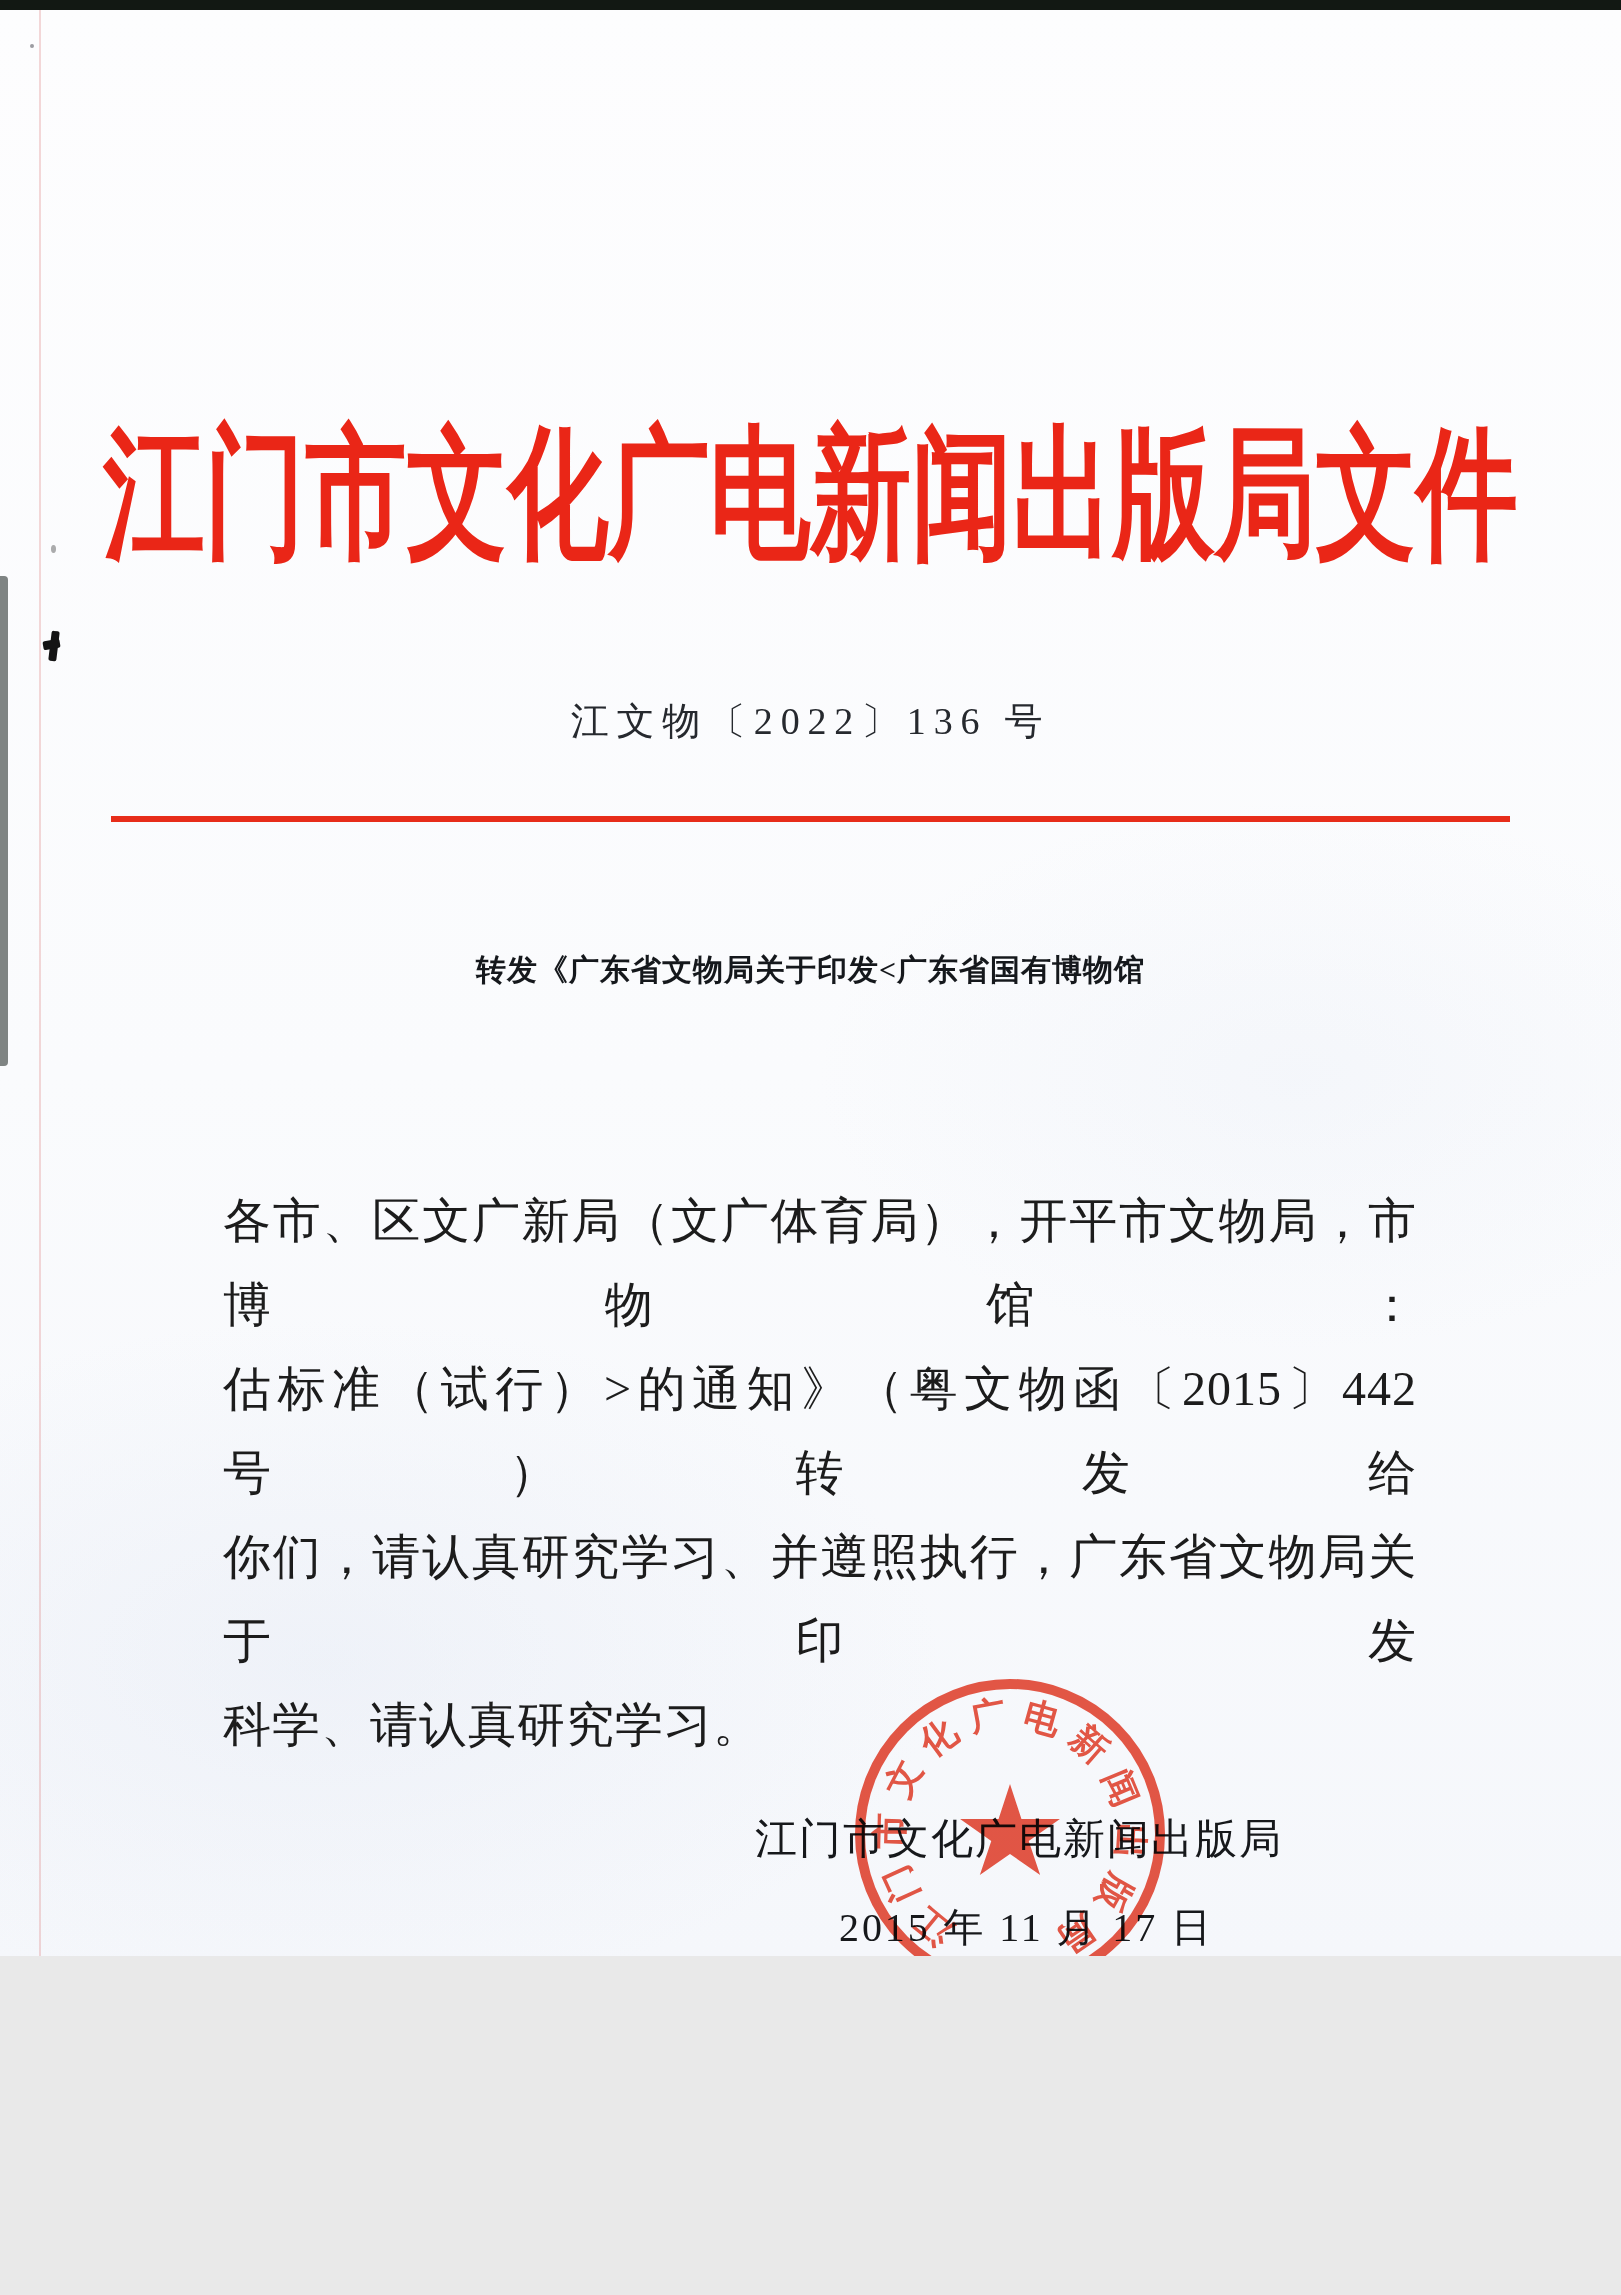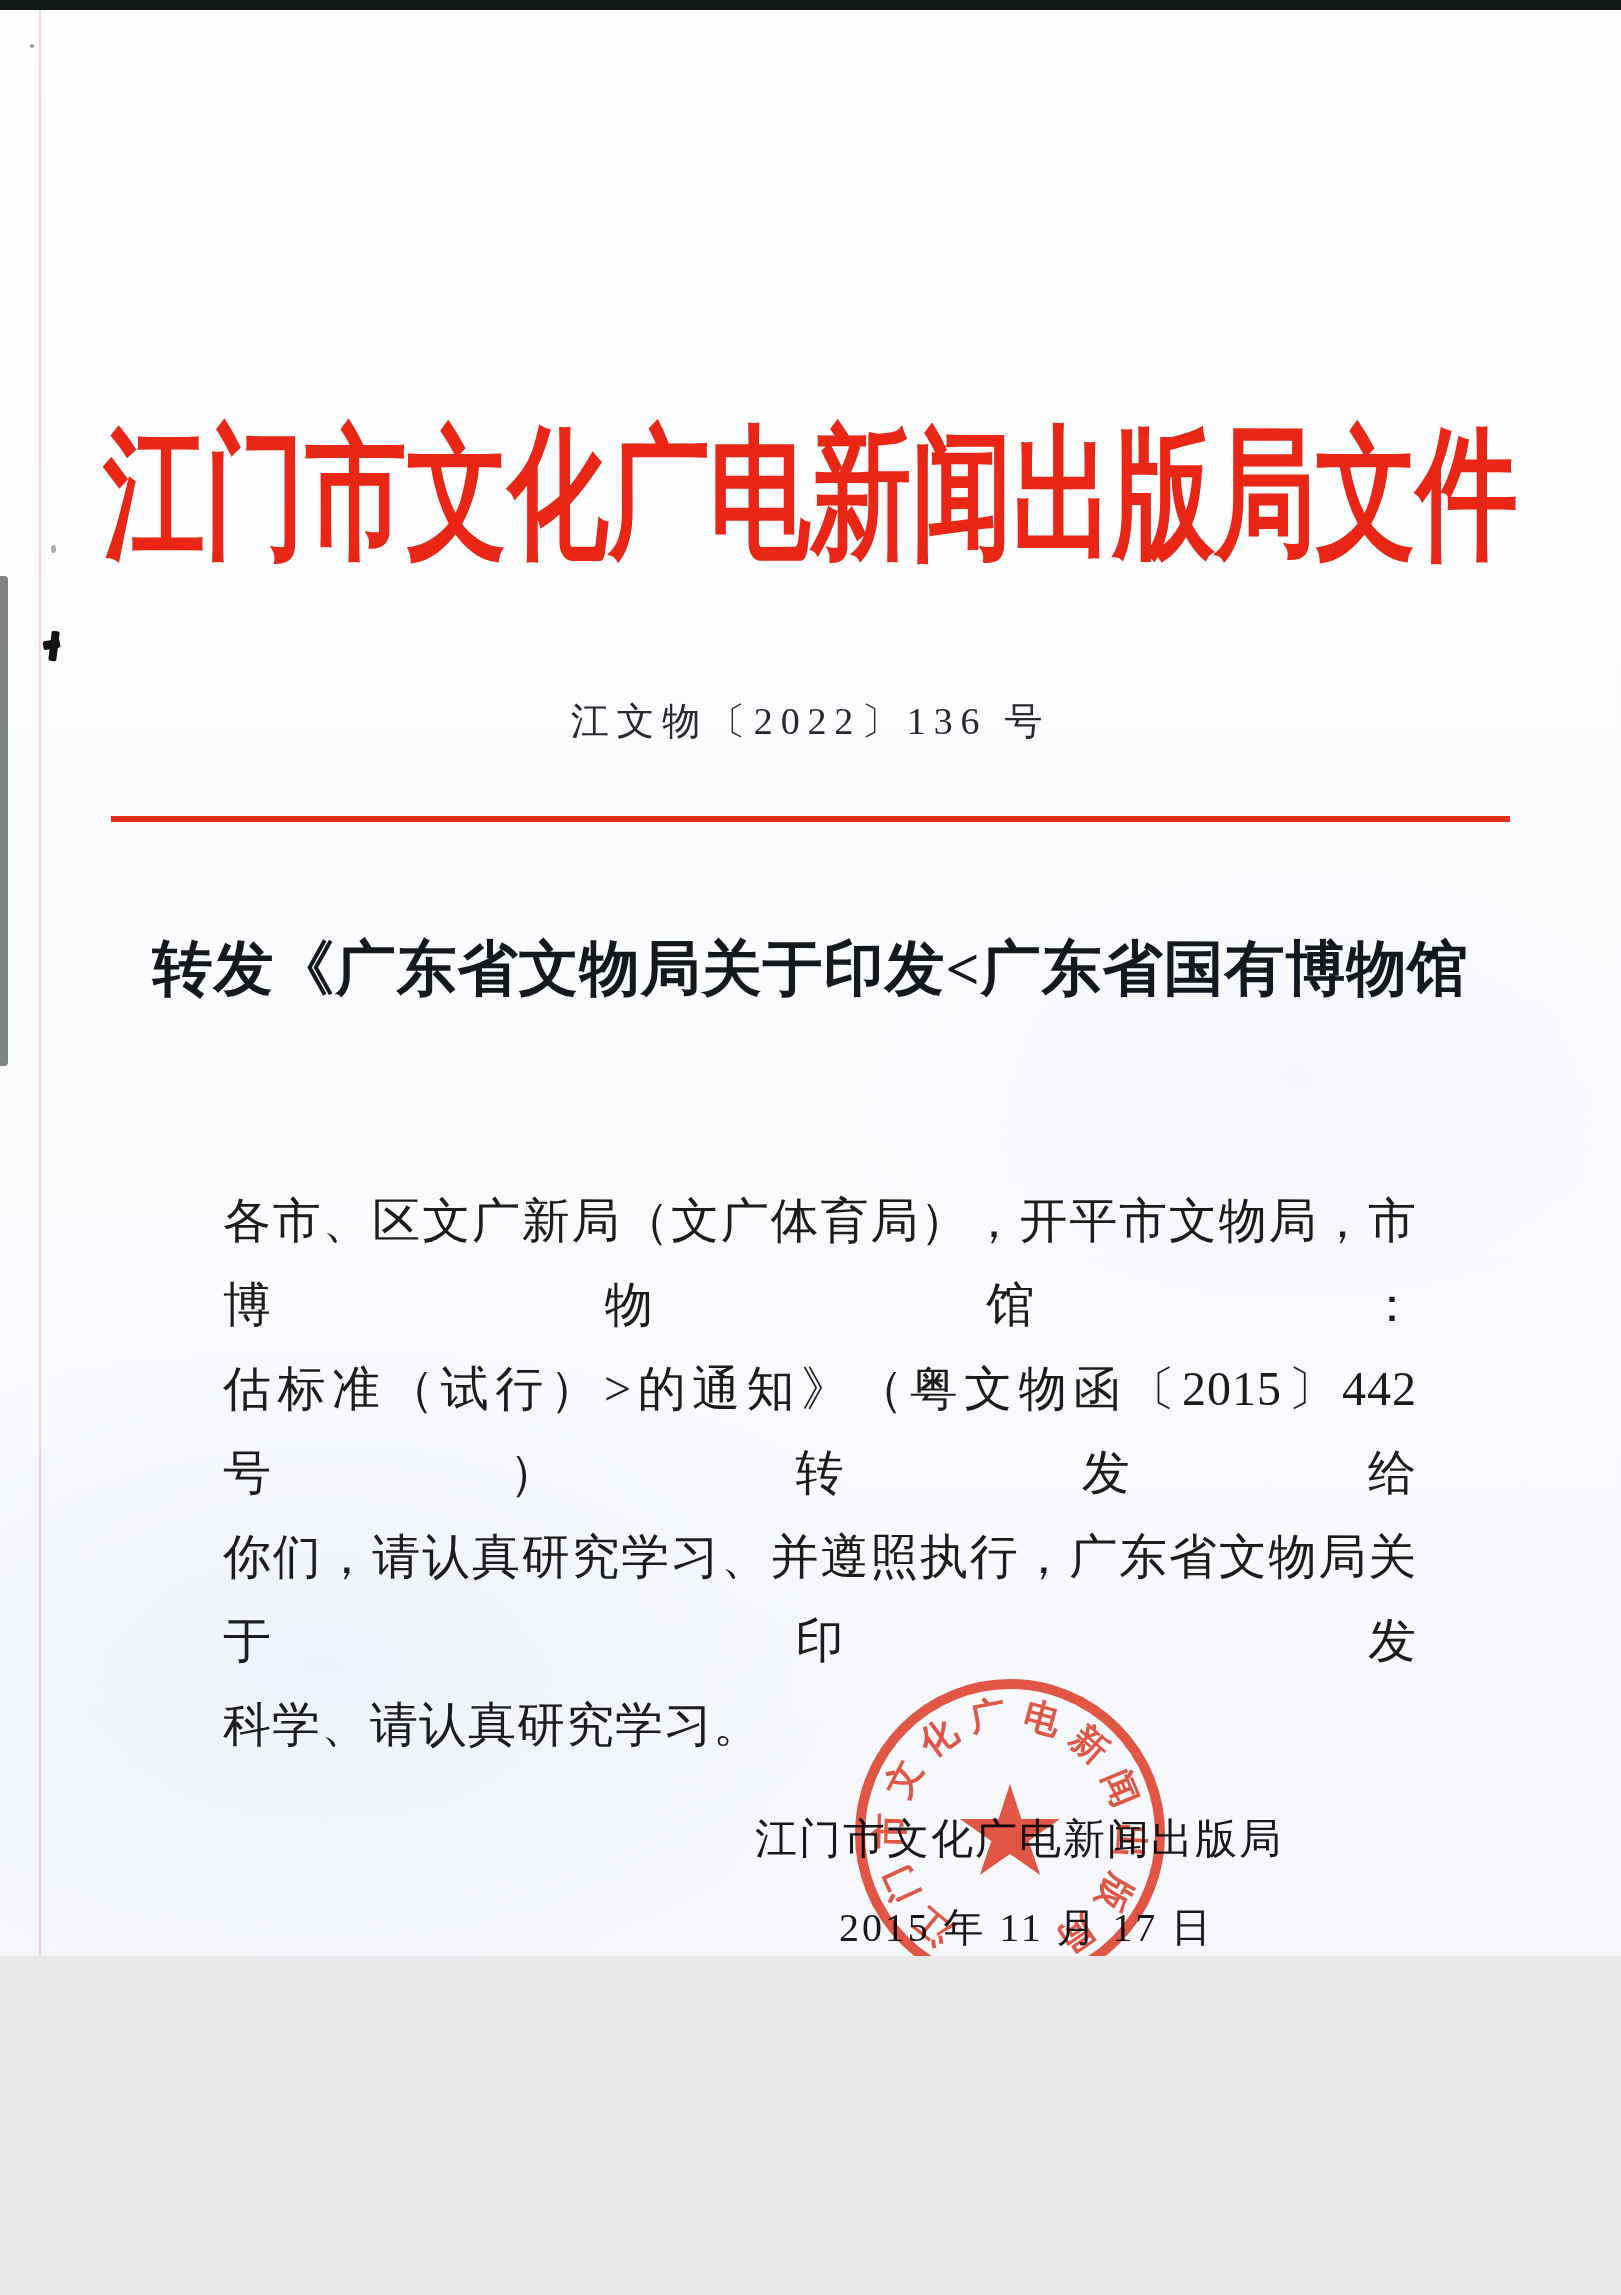--- a/index.html
+++ b/index.html
@@ -40,21 +40,21 @@
     transform:scaleY(1.42);transform-origin:center top;white-space:nowrap;letter-spacing:0;
   }
   .doc-number{
     position:absolute;left:0;top:696px;width:100%;text-align:center;
     font-size:38px;letter-spacing:7.8px;color:#26292e;
   }
   .red-rule{position:absolute;left:111px;top:816px;width:1399px;height:5.9px;background:var(--rule-red);}
   
   .doc-title{
     position:absolute;left:0;top:933px;width:100%;text-align:center;
-    font-weight:bold;color:#15181c;font-size:60px;line-height:73px;letter-spacing:1px;
+    font-weight:bold;color:#15181c;font-size:30px;line-height:73px;letter-spacing:1px;
   }
   
   .doc-body{
     position:absolute;left:223px;top:1179px;width:1194px;
     font-size:48px;line-height:84px;color:var(--ink);letter-spacing:1px;
   }
   .body-line{text-align:justify;text-align-last:justify;}
   .body-line.indent{text-indent:88px;}
   .body-line.open{text-align-last:left;}
   

